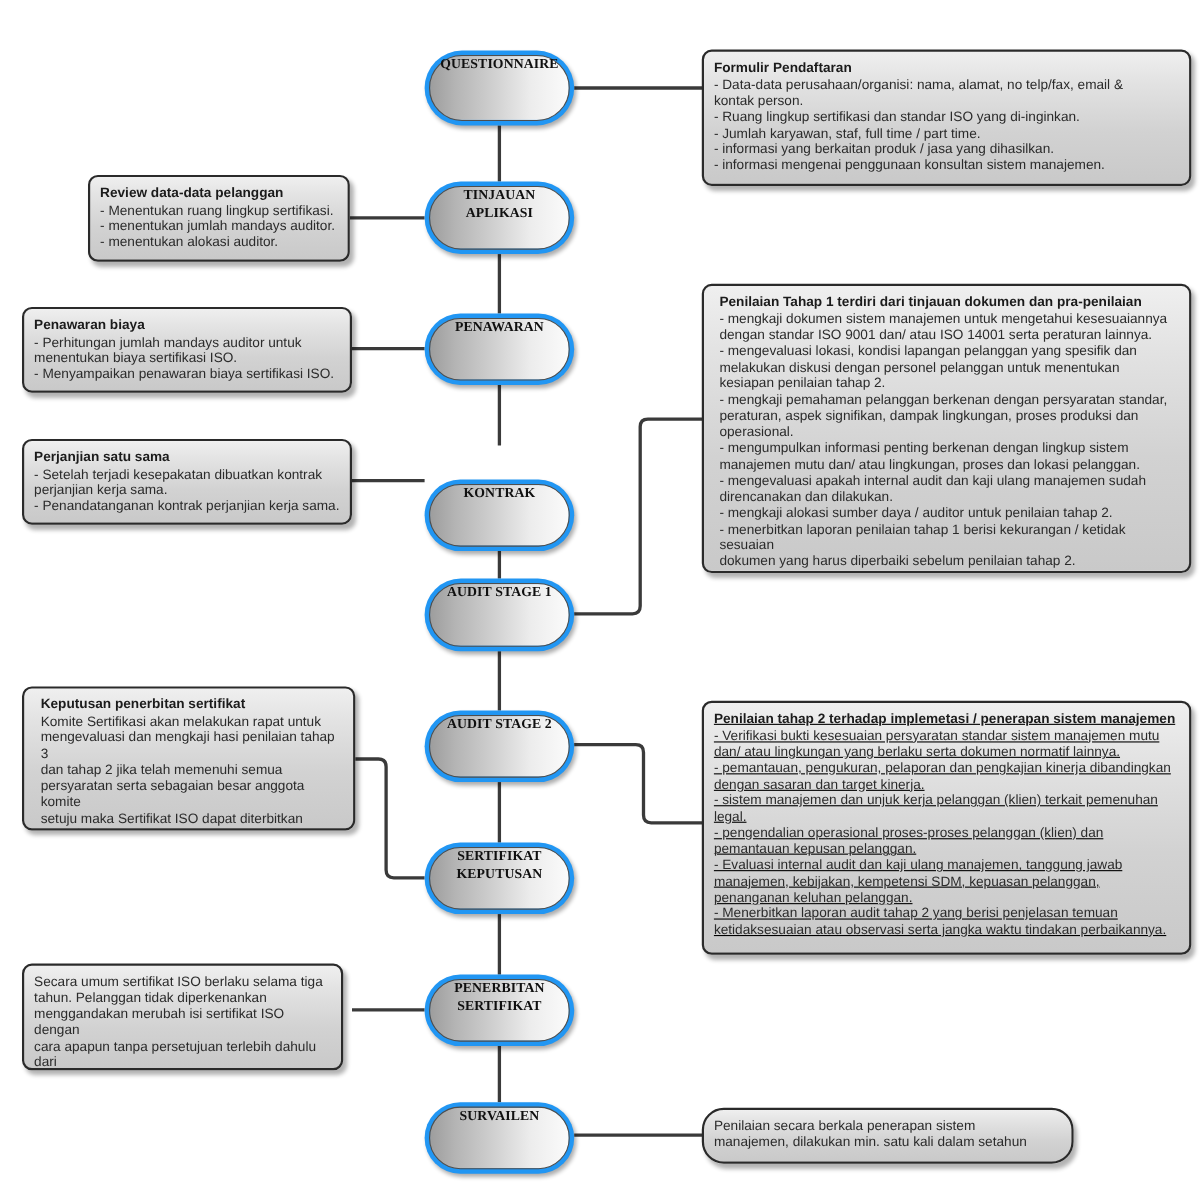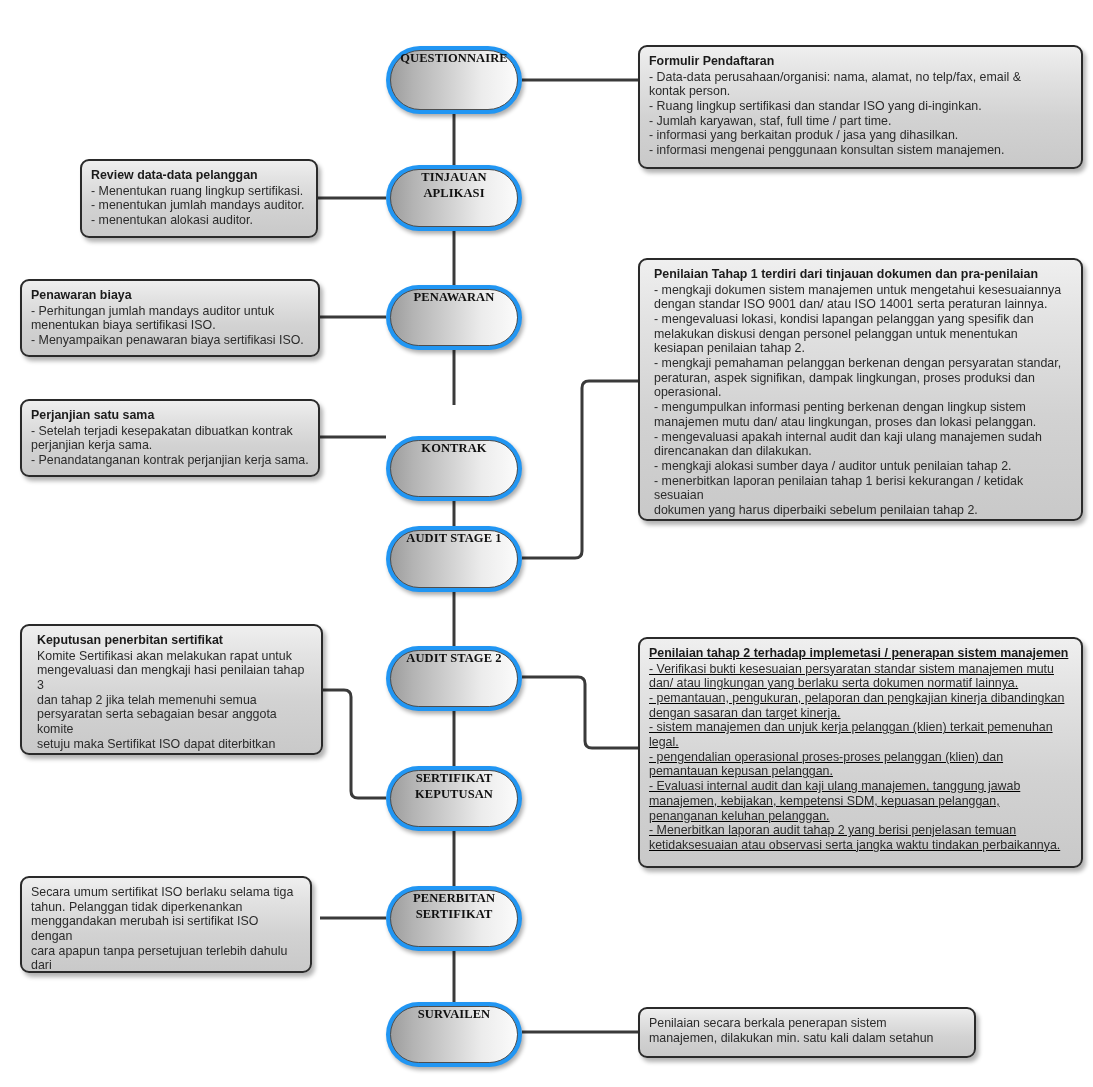--- a/index.html
+++ b/index.html
@@ -257,18 +257,18 @@
   </div>
 
   <div class="note" style="left:20px; top:876px; width:292px; height:97px;">
     <div class="note-body">Secara umum sertifikat ISO berlaku selama tiga
 tahun. Pelanggan tidak diperkenankan
 menggandakan merubah isi sertifikat ISO dengan
 cara apapun tanpa persetujuan terlebih dahulu dari
 General Manager LSSM.</div>
   </div>
 
-  <div class="note" style="left:638px; top:1007px; width:338px; height:51px;">
+  <div class="note" style="left:638px; top:1007px; width:338px; height:51px;border-radius:20px;">
     <div class="note-body">Penilaian secara berkala penerapan sistem
 manajemen, dilakukan min. satu kali dalam setahun</div>
   </div>
 
 </div>
 
 </body></html>

